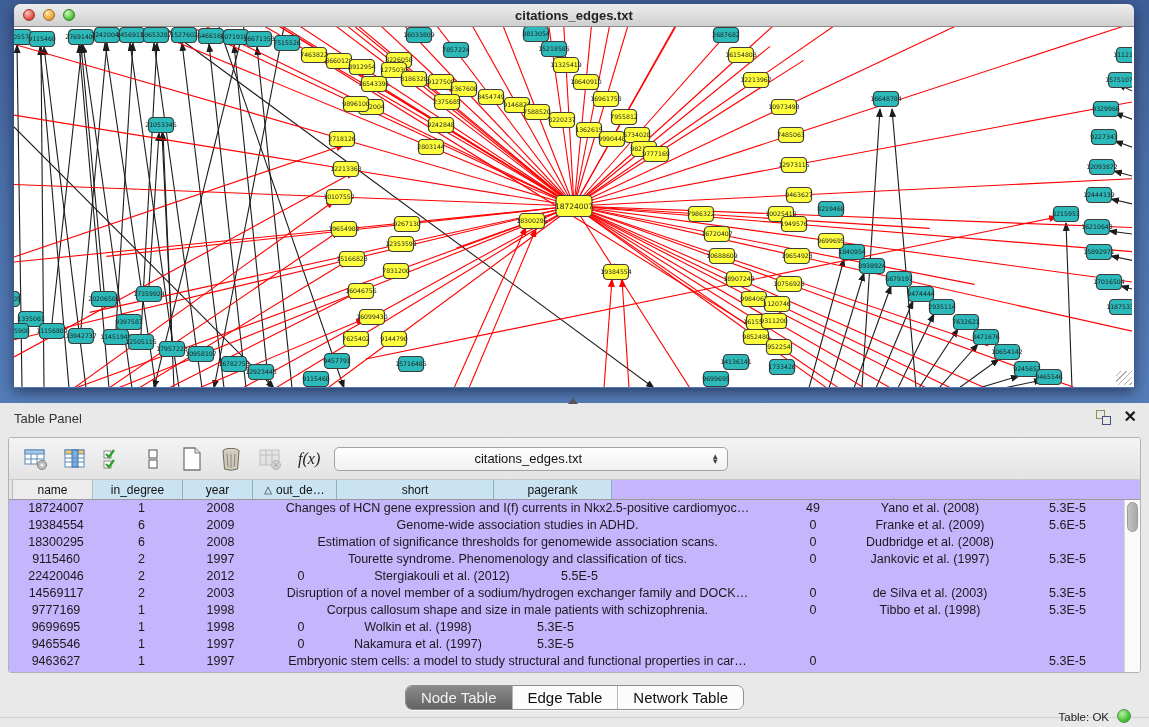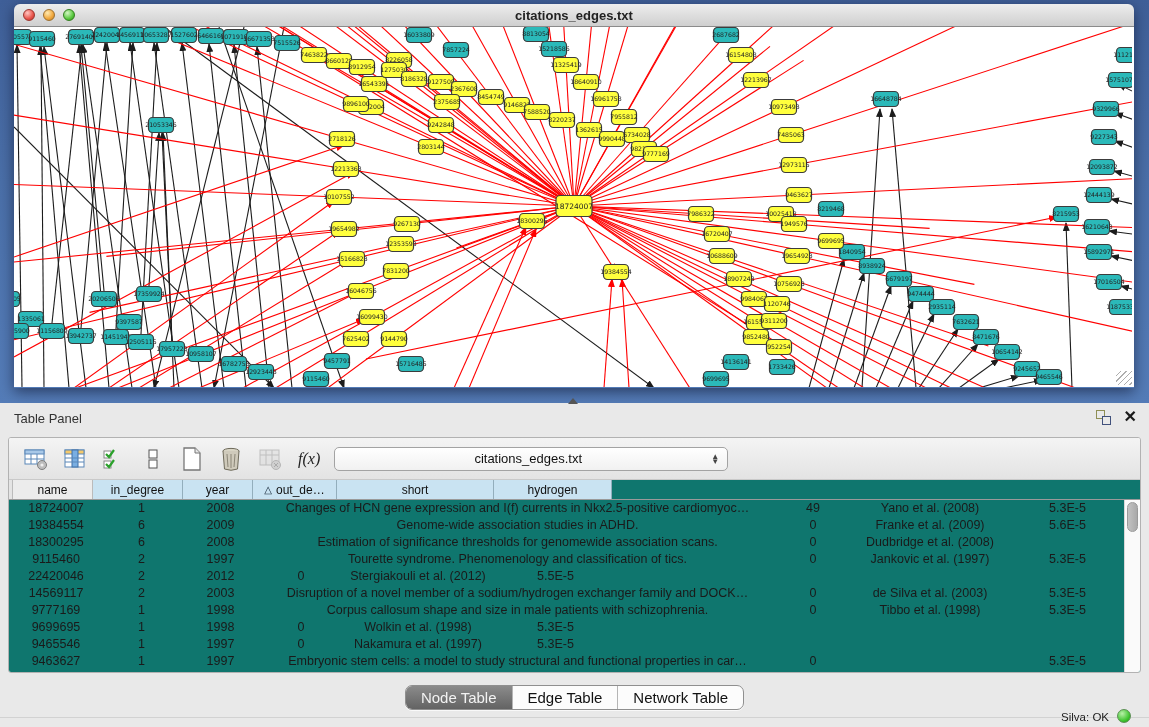--- a/index.html
+++ b/index.html
@@ -41,21 +41,21 @@
   .toolbar { height:42px; background:linear-gradient(#f4f4f4,#e3e3e3); border-bottom:1px solid #c9c9c9;
              display:flex; align-items:center; padding-left:12px; }
   .tb-icon { width:30px; height:28px; margin-right:9px; display:flex; align-items:center; justify-content:center; }
   .fx-label { font-family:"Liberation Serif", serif; font-style:italic; font-size:16px; color:#222; margin:0 14px 0 4px; }
   .combo { width:394px; height:24px; border:1px solid #a3a3a3; border-radius:5px;
            background:linear-gradient(#ffffff,#f1f1f1); display:flex; align-items:center;
            padding:0 8px 0 10px; box-shadow:inset 0 1px 1px rgba(255,255,255,.8); }
   .combo-text { flex:1; font-size:13px; color:#111; white-space:nowrap; overflow:hidden; }
   .combo-arrows { display:flex; flex-direction:column; line-height:5px; font-size:8px; color:#444; }
 
-  .tbl { position:relative; width:100%; height:193px; background:#0f766e; }
+  .tbl { position:relative; width:100%; height:193px; background:#c4b5fd; }
   .thead { display:flex; height:20px; border-bottom:1px solid #9a9a9a; font-size:12px; color:#111; }
   .th { background:#c9e3f2; border-right:1px solid #93aebc; display:flex; align-items:center;
         justify-content:center; overflow:hidden; white-space:nowrap; }
   .th.gutter { background:#e4e4e4; border-right:1px solid #bbb; }
   .th.plain { background:#ececec; border-right:1px solid #bbb; }
   .sort-tri { font-size:10px; margin-right:4px; color:#123; }
   .tbody { position:absolute; left:0; top:20px; right:16px; bottom:0; overflow:hidden; }
   .tr { display:flex; height:17px; font-size:12.5px; color:#1a1a1a; }
   .td { overflow:hidden; white-space:nowrap; padding-top:1px; }
   .vscroll { position:absolute; right:0; top:20px; width:16px; bottom:0;
@@ -865,21 +865,21 @@
     </div>
 
     <div class="tbl">
       <div class="thead" id="table-head">
           <div class="th gutter" style="width: 4px;"></div>
           <div class="th plain" style="width: 80px;">name</div>
           <div class="th" style="width: 90px;">in_degree</div>
           <div class="th" style="width: 70px;">year</div>
           <div class="th" style="width: 84px;"><span class="sort-tri">△</span>out_de…</div>
           <div class="th" style="width: 157px;">short</div>
-          <div class="th" style="width: 118px;">hydrogen</div>
+          <div class="th" style="width: 118px;">pagerank</div>
         </div>
       <div class="tbody" id="table-body">
           <div class="tr">
             <div class="td" style="width: 4px;"></div>
             <div class="td" style="width: 80px; padding-left: 6px;">18724007</div>
             <div class="td" style="width: 90px; padding-left: 7px;">1</div>
             <div class="td" style="width: 70px; padding-left: 5px;">2008</div>
             <div class="td" style="flex: 1 1 0%; padding-left: 17px;">Changes of HCN gene expression and I(f) currents in Nkx2.5-positive cardiomyoc…</div>
             <div class="td" style="width: 84px; padding-left: 12px;">49</div>
             <div class="td" style="width: 157px; padding-left: 5px;">Yano et al. (2008)</div>
@@ -914,21 +914,21 @@
             <div class="td" style="width: 84px; padding-left: 12px;">0</div>
             <div class="td" style="width: 157px; padding-left: 5px;">Jankovic et al. (1997)</div>
             <div class="td" style="width: 118px; padding-left: 5px;">5.3E-5</div>
           </div>
           <div class="tr">
             <div class="td" style="width: 4px;"></div>
             <div class="td" style="width: 80px; padding-left: 6px;">22420046</div>
             <div class="td" style="width: 90px; padding-left: 7px;">2</div>
             <div class="td" style="width: 70px; padding-left: 5px;">2012</div>
             <div class="td" style="width: 84px; padding-left: 12px;">0</div>
-            <div class="td" style="width: 157px; padding-left: 5px;">Stergiakouli et al. (2012)</div>
+            <div class="td" style="width: 157px; padding-left: 5px; margin-left: 24px;">Stergiakouli et al. (2012)</div>
             <div class="td" style="width: 118px; padding-left: 5px;">5.5E-5</div>
           </div>
           <div class="tr">
             <div class="td" style="width: 4px;"></div>
             <div class="td" style="width: 80px; padding-left: 6px;">14569117</div>
             <div class="td" style="width: 90px; padding-left: 7px;">2</div>
             <div class="td" style="width: 70px; padding-left: 5px;">2003</div>
             <div class="td" style="flex: 1 1 0%; padding-left: 17px;">Disruption of a novel member of a sodium/hydrogen exchanger family and DOCK…</div>
             <div class="td" style="width: 84px; padding-left: 12px;">0</div>
             <div class="td" style="width: 157px; padding-left: 5px;">de Silva et al. (2003)</div>
@@ -981,16 +981,16 @@
 
   <div class="tabbar">
     <div class="tab-group" id="tab-group">
         <div class="tab active">Node Table</div>
         <div class="tab">Edge Table</div>
         <div class="tab">Network Table</div>
       </div>
   </div>
 
   <div class="statusbar">
-    <span class="memory">Silva: OK</span>
+    <span class="memory">Table: OK</span>
     <span class="mem-dot"></span>
   </div>
 </div>
 
 </body></html>

